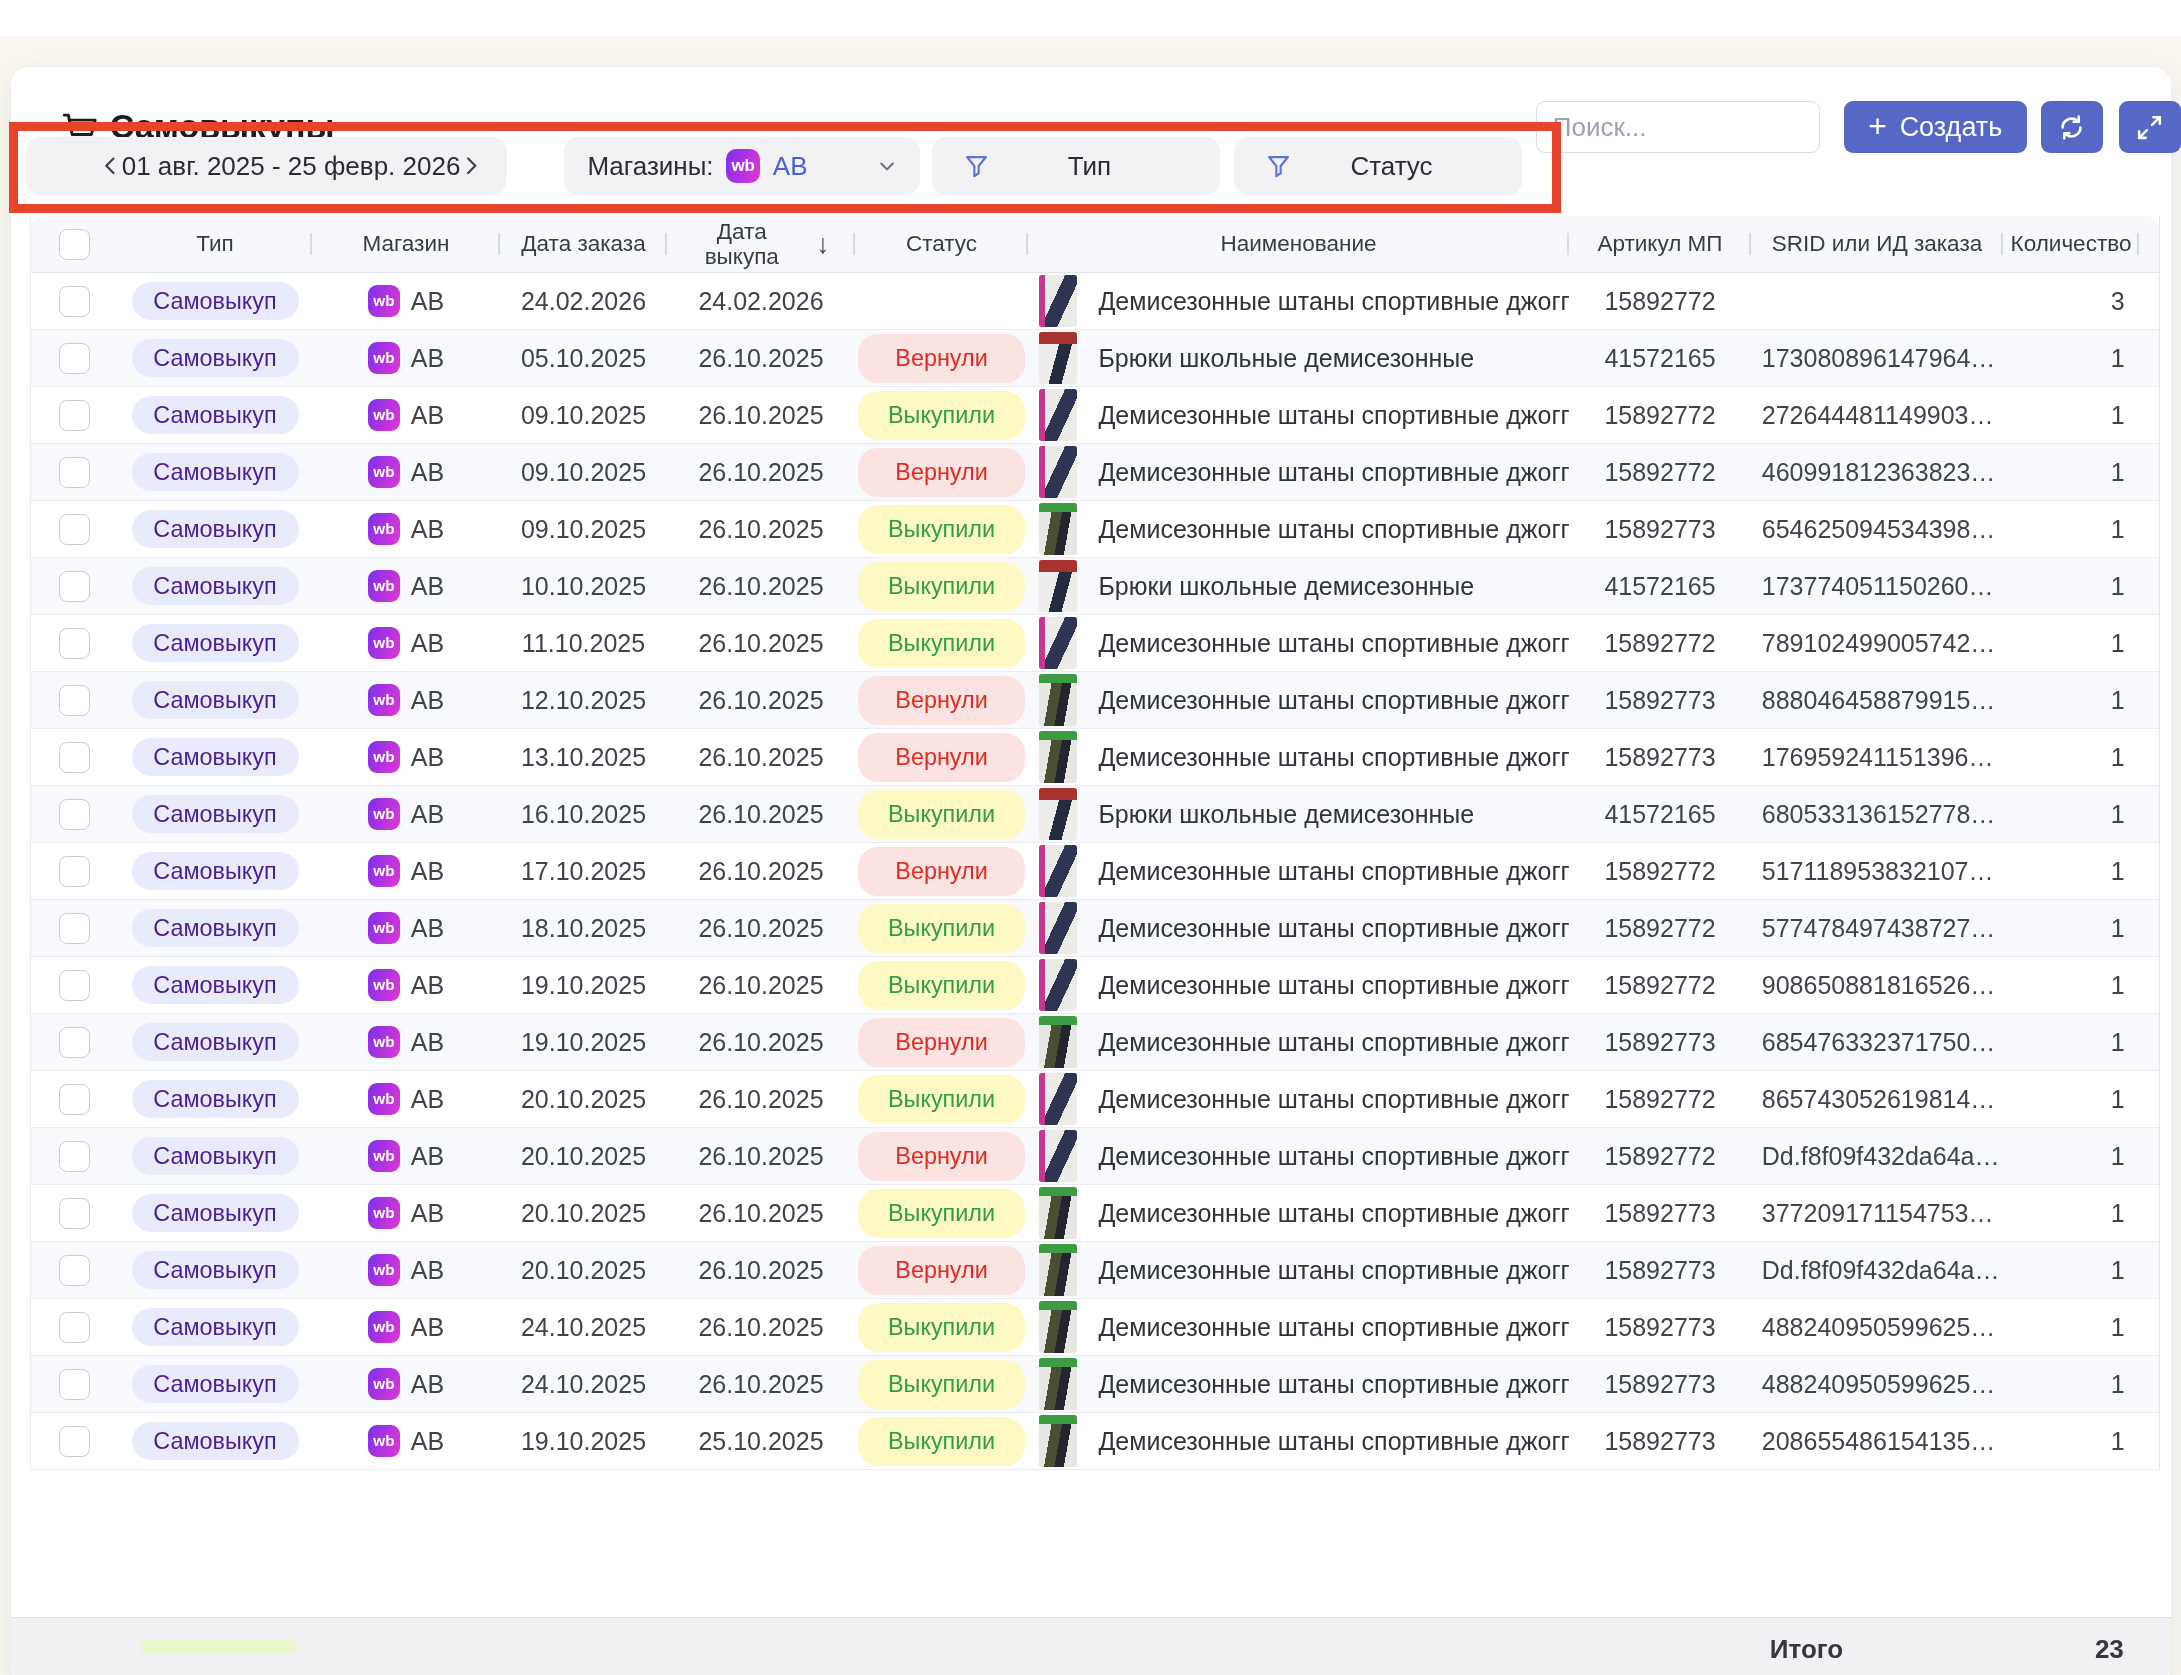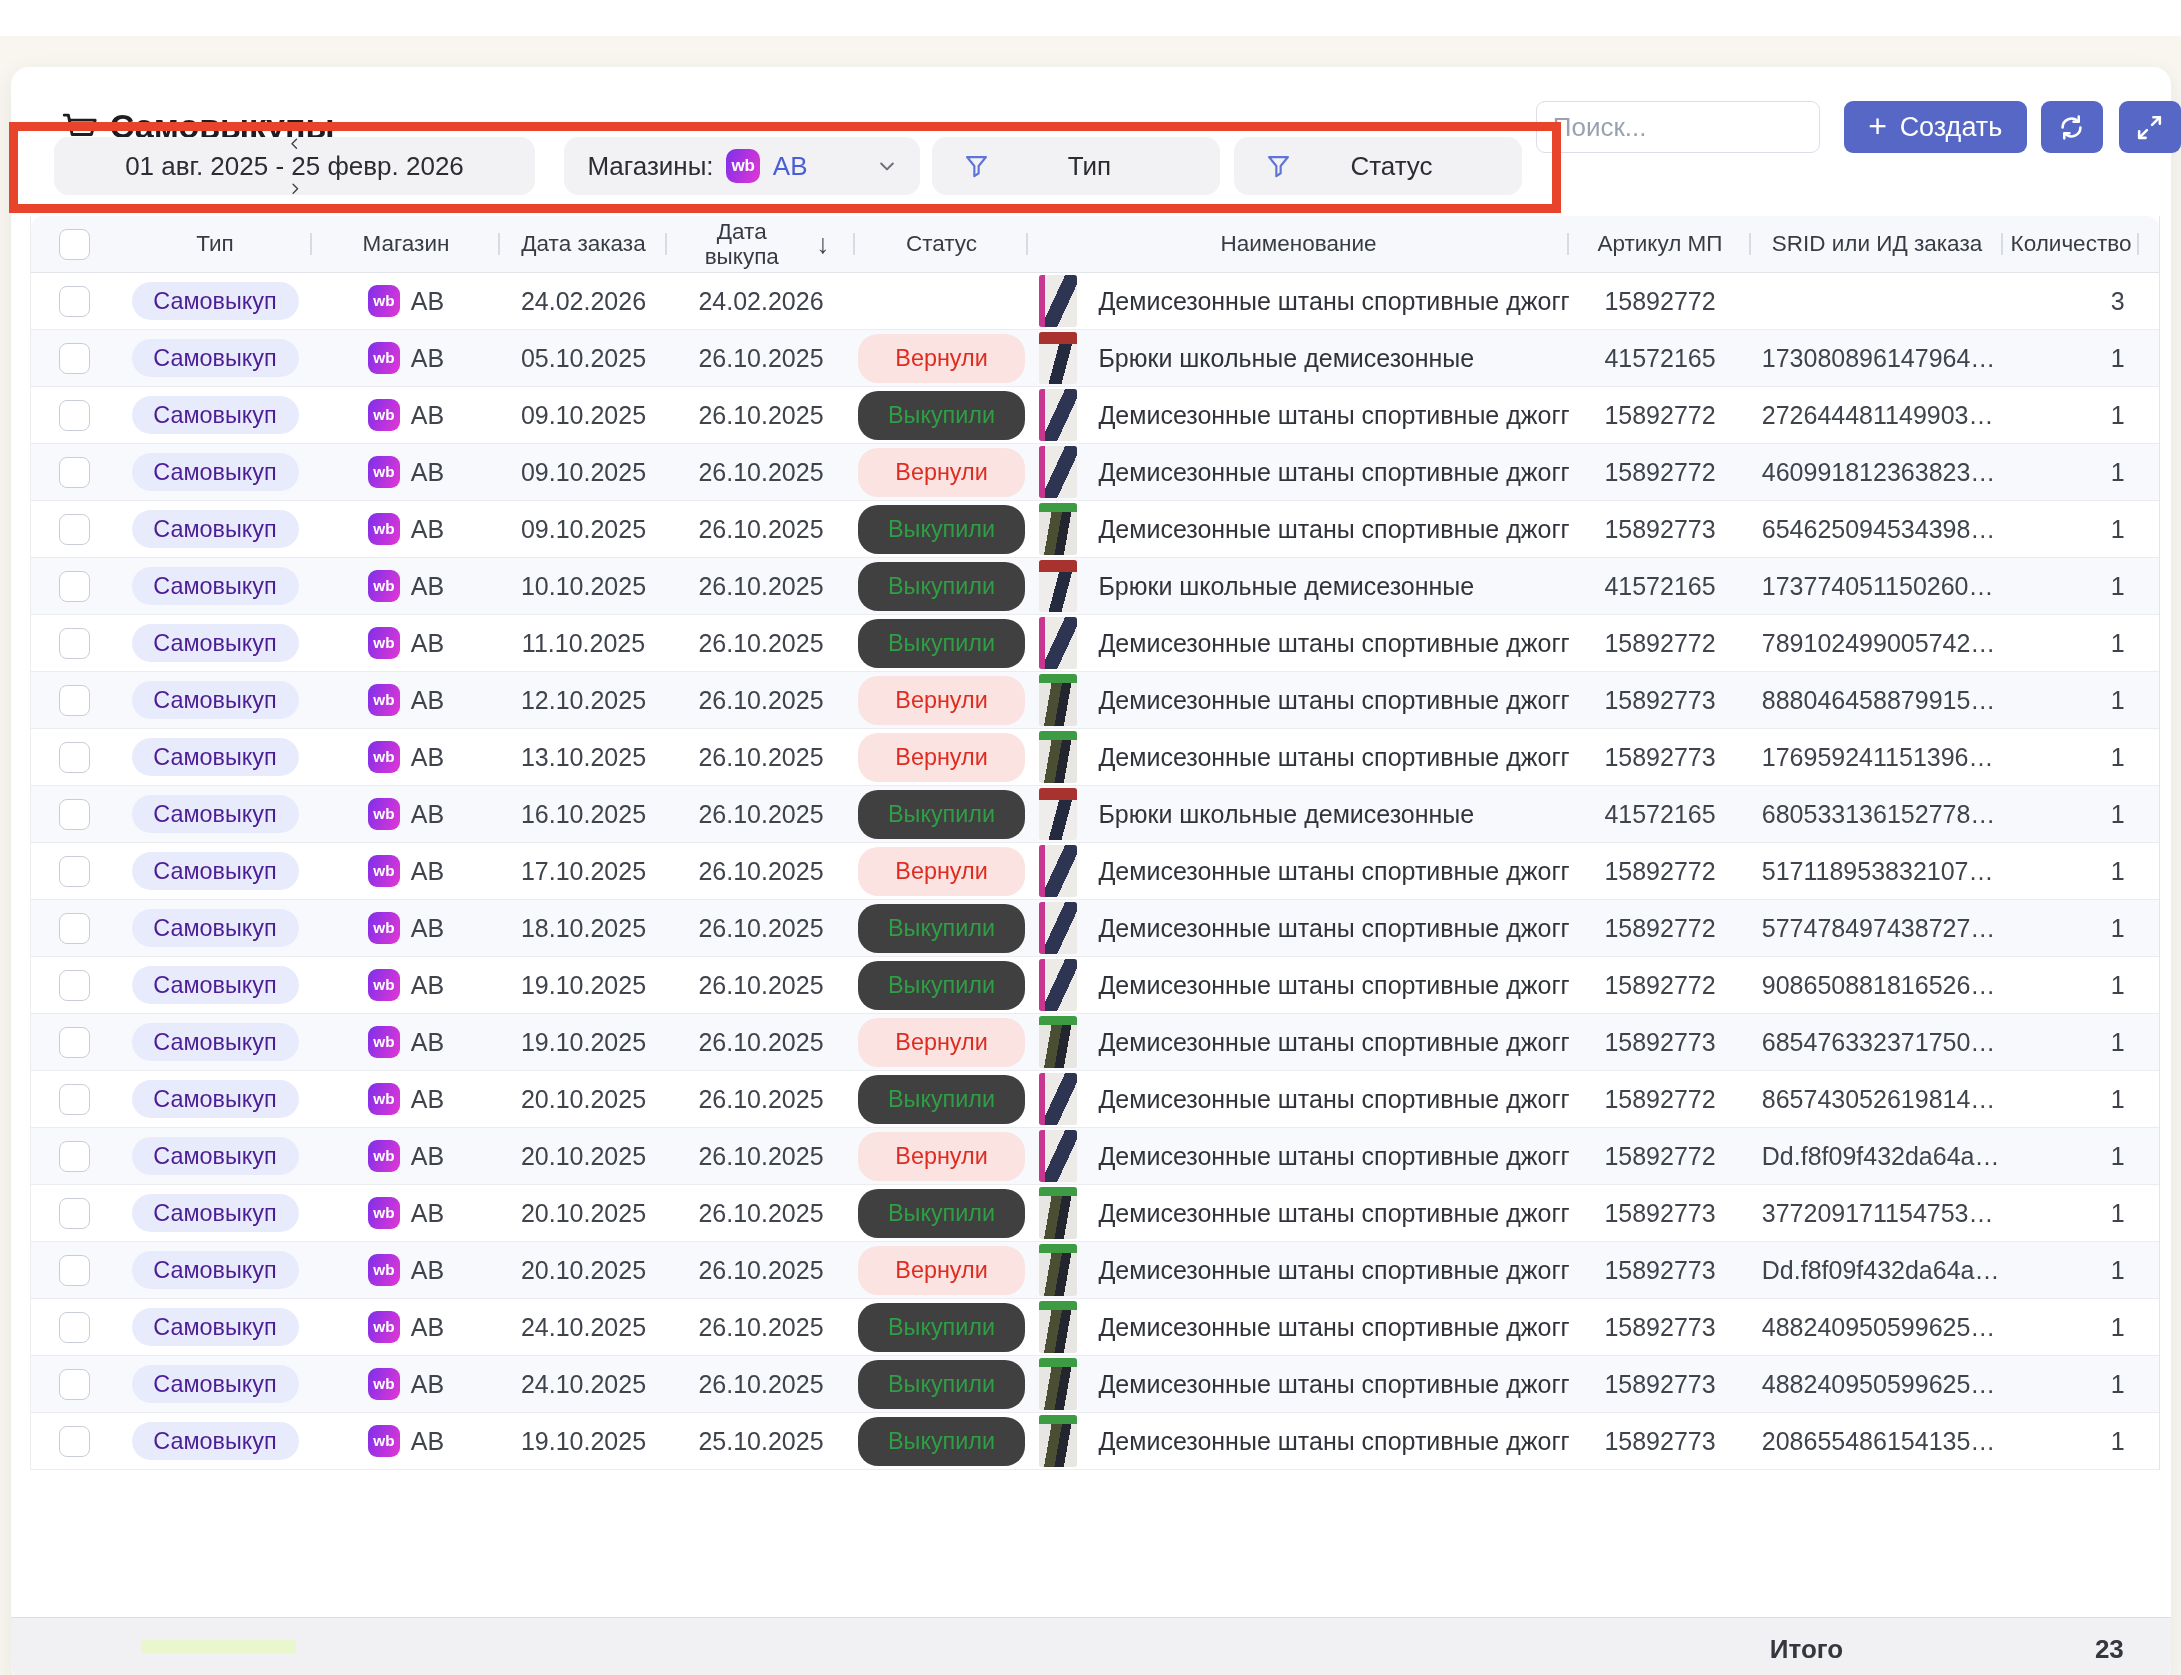--- a/index.html
+++ b/index.html
@@ -20,21 +20,21 @@
   .btn-create .plus{font-size:32px;font-weight:400;line-height:1;margin-top:-2.7px;}
   .btn-refresh{left:2030px;width:62px;}
   .btn-expand{left:2108px;width:62px;}
   .btn svg{width:31px;height:31px;}
   
   .red-box{position:absolute;left:9px;top:86px;width:1552px;height:91px;border:9px solid #e8432b;
            box-sizing:border-box;pointer-events:none;z-index:5;}
   
   .pill{position:absolute;top:101px;height:58px;background:#f2f2f5;border-radius:14.4px;display:flex;
         align-items:center;font-size:26px;color:#2b2d33;box-sizing:border-box;}
-  .pill-date{left:54px;width:481px;justify-content:flex-end;padding:0 25px;flex-direction:column;}
+  .pill-date{left:26px;width:481px;justify-content:flex-end;padding:0 25px;}
   .pill-stores{left:564px;width:356px;padding:0 23.4px;gap:12.6px;}
   .pill-type{left:932px;width:288px;padding:0 31px;}
   .pill-status{left:1234px;width:288px;padding:0 31px;}
   .pill .center-label{flex:1;text-align:center;}
   .chev{width:21.6px;height:21.6px;}
   .chev-dn{width:20px;height:20px;margin-left:auto;}
   .funnel{width:27px;height:27px;}
   .wb-badge{width:34px;height:34px;border-radius:10px;background:linear-gradient(110deg,#8730e8 10%,#d936d6 90%);
             color:#fff;font-weight:bold;font-size:17px;display:inline-flex;align-items:center;justify-content:center;flex:none;}
   .store-val{color:#4a5fd6;}
@@ -52,21 +52,21 @@
   .trow{height:56px;border-bottom:0.9px solid #ebecf0;font-size:25px;color:#3f434c;background:#fff;}
   .trow.even{background:#f8f9fc;}
   .checkbox{width:31px;height:31px;border:1.8px solid #c9cdd7;border-radius:8px;background:#fff;box-sizing:border-box;cursor:pointer;}
   .type-badge{min-width:167px;height:38px;border-radius:19px;background:#e8ebfc;color:#4c1d95;font-size:23.4px;
               display:inline-flex;align-items:center;justify-content:center;box-sizing:border-box;padding:0 16px;text-align:right;}
   .c-store{gap:10.8px;}
   .c-store .wb-badge{width:32px;height:32px;border-radius:9px;font-size:15.3px;}
   .status-badge{min-width:167px;height:49px;border-radius:20px;font-size:23.4px;display:inline-flex;
                 align-items:center;justify-content:center;}
   .st-returned{background:#fae3e1;color:#e02b20;}
-  .st-bought{background:#404040;color:#2f9e44;}
+  .st-bought{background:#fef9c3;color:#2f9e44;}
   .c-name{justify-content:flex-start;gap:21.6px;padding-left:10.8px;}
   .pname{white-space:nowrap;overflow:hidden;color:#30333a;}
   .thumb{width:38px;height:52px;border-radius:2.7px;flex:none;}
   .t-joggers-navy{background:linear-gradient(90deg,#c8378f 0,#c8378f 6.3px,transparent 6.3px),
      linear-gradient(115deg,transparent 42%,#2d3552 42%,#2d3552 68%,transparent 68%),#edebe8;}
   .t-school-red{background:linear-gradient(#a8322e 0,#a8322e 11.7px,transparent 11.7px),
      linear-gradient(105deg,transparent 45%,#252b3e 45%,#252b3e 70%,transparent 70%),#efedeb;}
   .t-joggers-green{background:linear-gradient(#3d9b44 0,#3d9b44 9px,transparent 9px),
      linear-gradient(100deg,transparent 30%,#4a4f33 30%,#4a4f33 52%,#23262f 52%,#23262f 72%,transparent 72%),#e8e6e2;}
   .c-srid{justify-content:flex-start;padding-left:10.8px;white-space:nowrap;overflow:hidden;}

